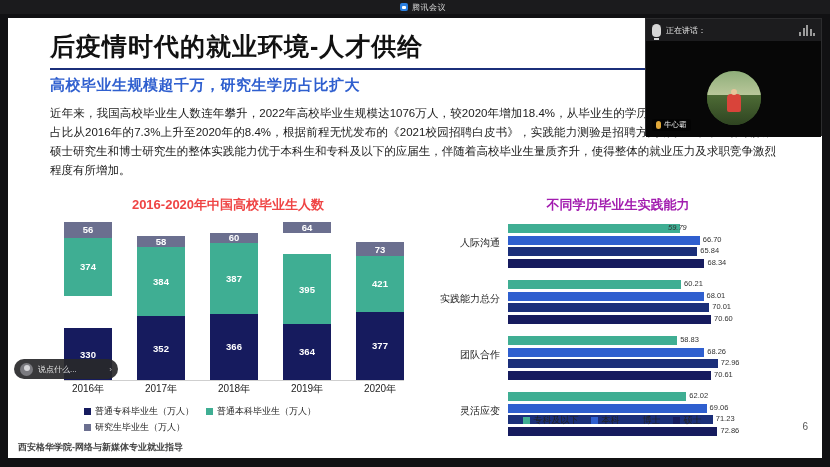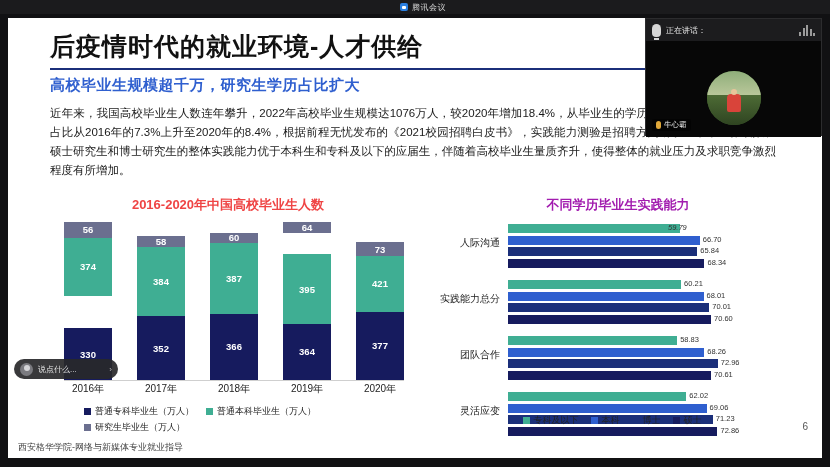--- a/index.html
+++ b/index.html
@@ -230,20 +230,21 @@
     width: 380px;
     text-align: center;
     font-size: 9px;
     color: #222;
   }
   .footer-note {
     position: absolute;
     left: 10px; bottom: 4px;
     font-size: 9px;
     color: #444;
+    font-weight: bold;
   }
   .page-num {
     position: absolute;
     right: 14px; bottom: 26px;
     font-size: 10px;
     color: #555;
   }
   
   .video-panel {
     position: absolute;

